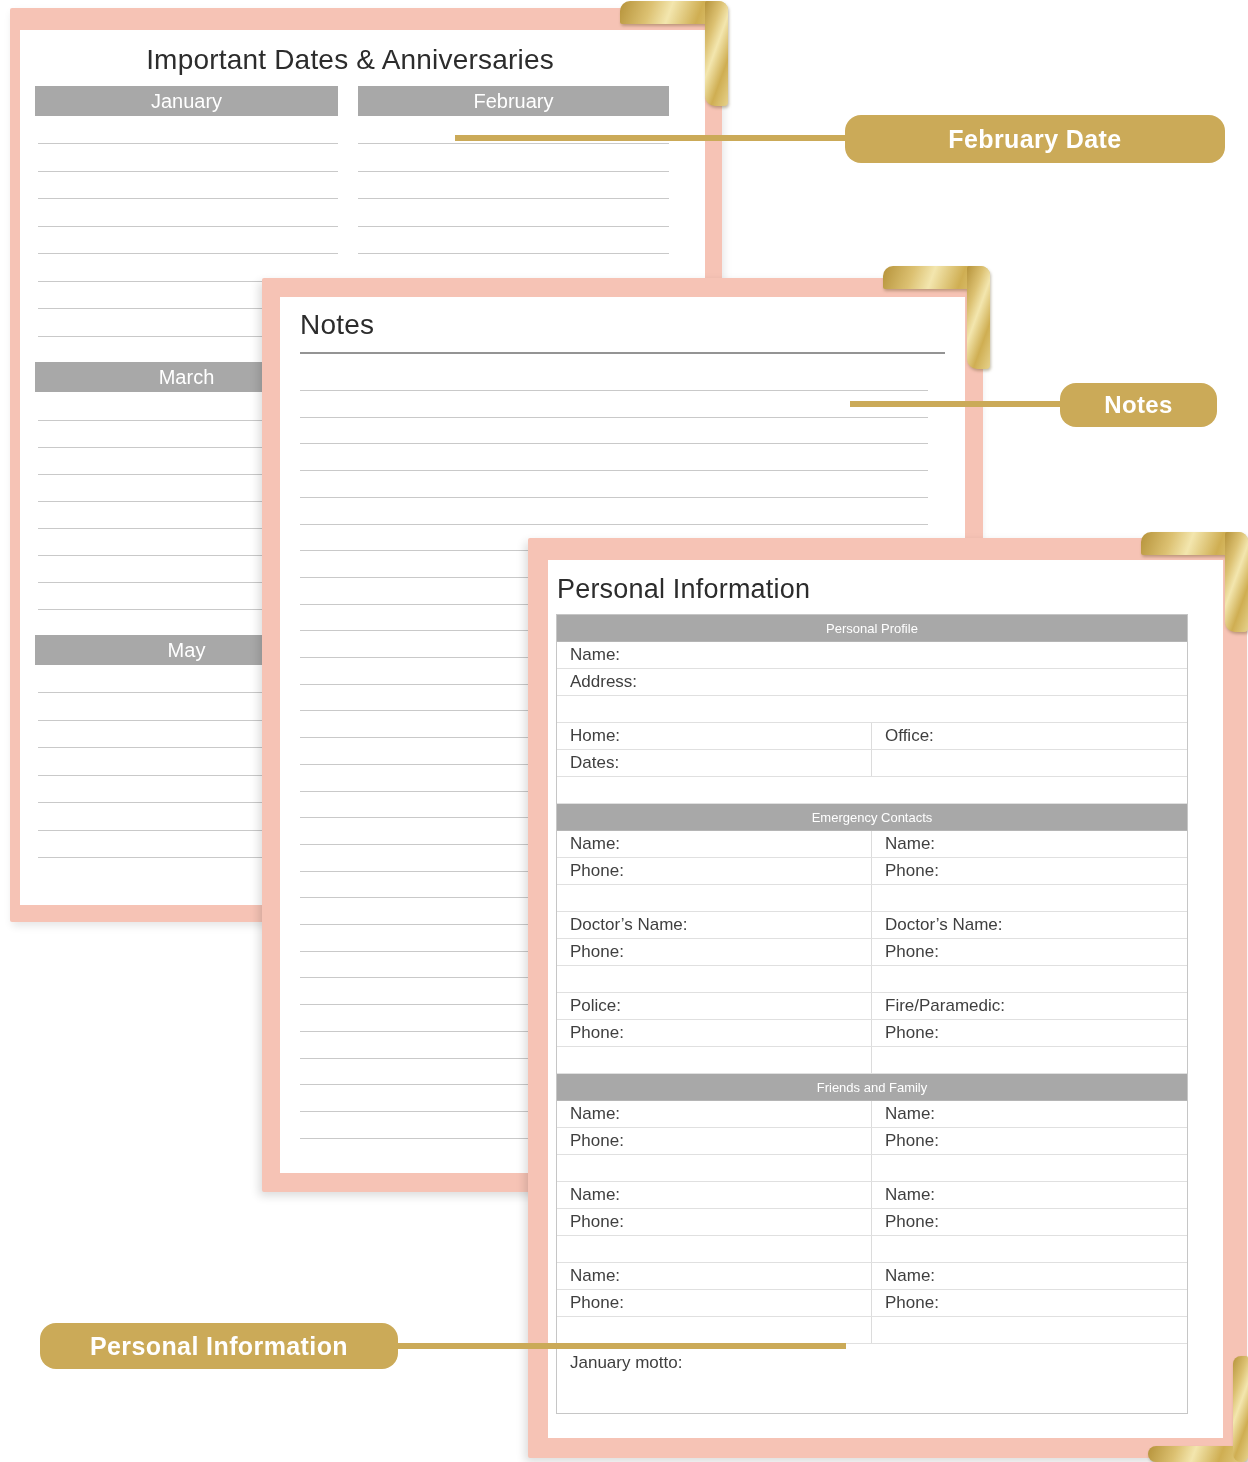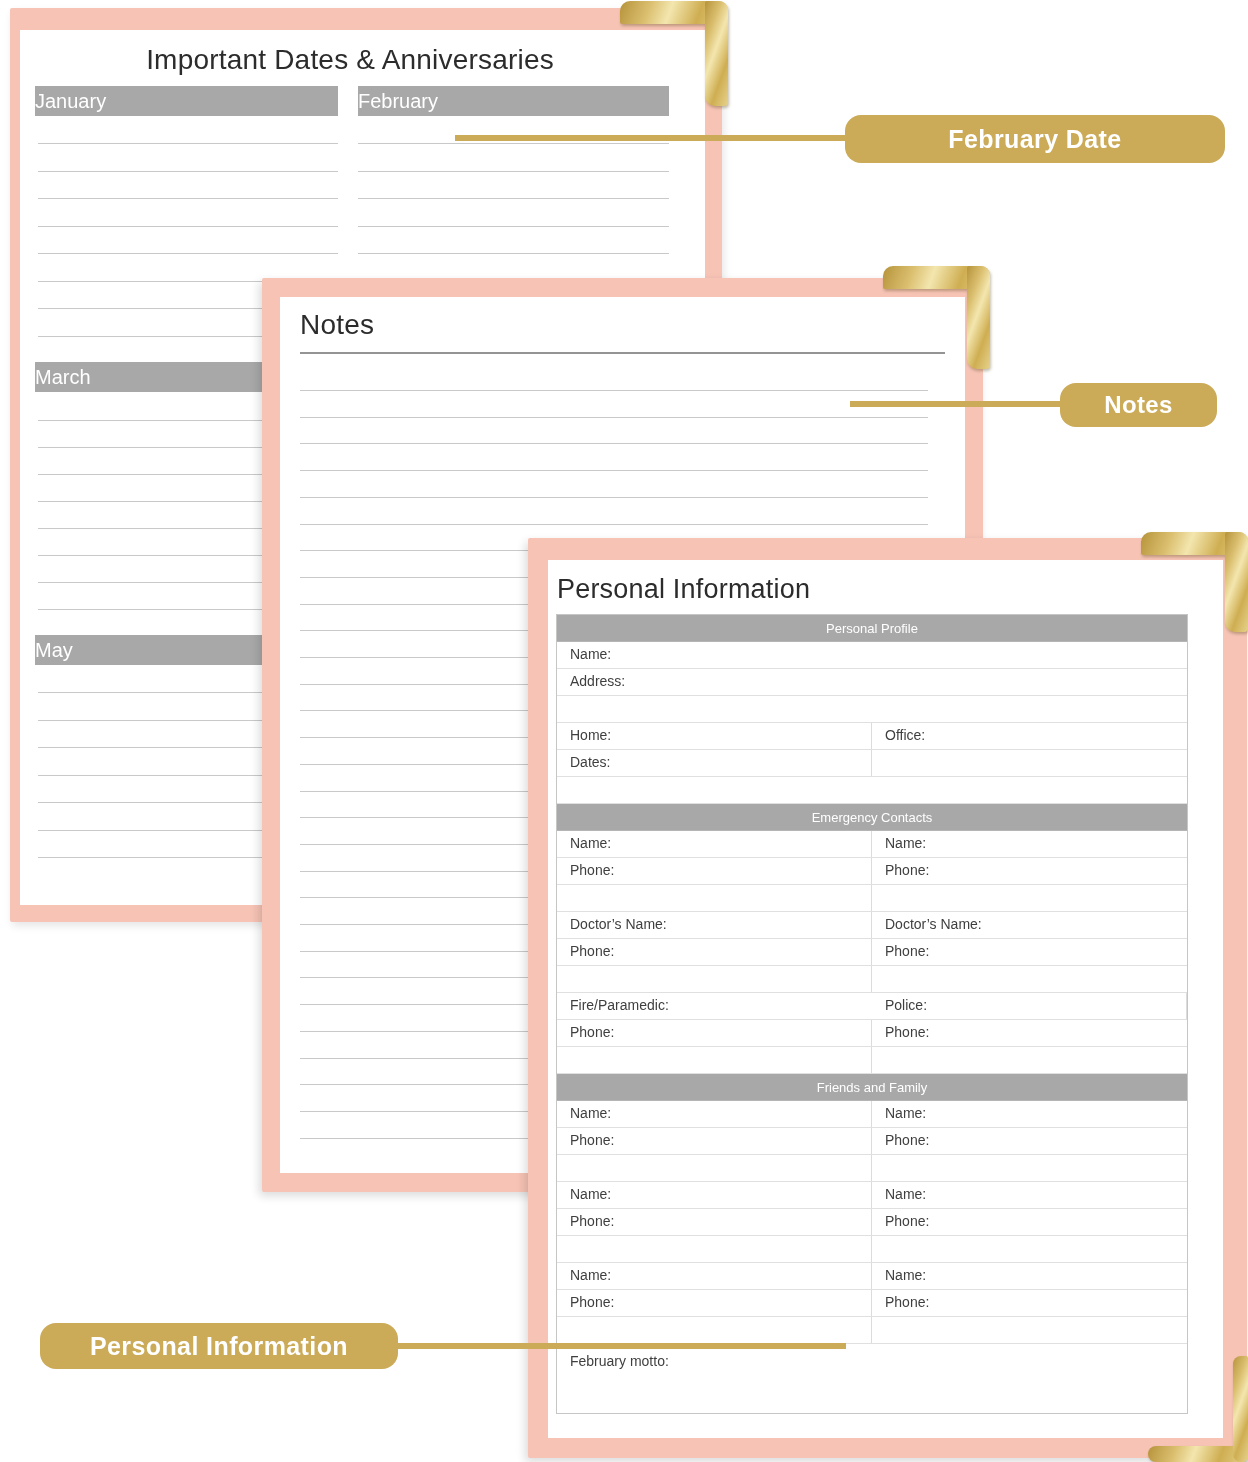--- a/index.html
+++ b/index.html
@@ -22,41 +22,41 @@
   
   .page-title { position:absolute; color:var(--ink,#2c2c2c); letter-spacing:.2px; white-space:nowrap; }
   .title1 { left:0; top:14px; width:660px; text-align:center; font-size:28px; }
   .title2 { left:20px; top:12px; font-size:28px; }
   .title3 { left:9px;  top:14px; font-size:27px; }
   .title-underline { position:absolute; left:20px; top:55px; width:645px; height:2px; background:#949494; }
 
   
   .month-bar {
     position:absolute; height:30px; background:var(--header_gray,#a8a8a8);
-    color:#fff; font-size:20px; line-height:30px;
+    color:#fff; font-size:20px; text-align:center; line-height:30px;
   }
   .bar-jan   { left:15px;  top:56px;  width:303px; }
   .bar-feb   { left:338px; top:56px;  width:311px; }
   .bar-march { left:15px;  top:332px; width:303px; }
   .bar-may   { left:15px;  top:605px; width:303px; }
   .rules { position:absolute; }
   .rules-jan   { left:18px;  top:113px; width:300px; }
   .rules-feb   { left:338px; top:113px; width:311px; }
   .rules-march { left:18px;  top:390px; width:300px; }
   .rules-may   { left:18px;  top:662px; width:300px; }
   .rules-notes { left:20px;  top:93px;  width:628px; }
   .rule { position:absolute; left:0; right:0; height:1px; background:var(--rule_gray,#c9c9c9); }
 
   
   .p-table { position:absolute; left:8px; top:54px; width:632px; border:1px solid #c6c6c6; background:#fff; }
   .t-row { position:relative; height:27px; border-bottom:1px solid #e0e0e0; display:flex; }
   .t-row:last-child { border-bottom:none; }
   .t-header { background:var(--header_gray,#a8a8a8); color:#fff; font-size:13px;
               align-items:center; justify-content:center; border-bottom:1px solid #b5b5b5; }
-  .t-label { font-size:14px; color:var(--label_gray,#3f3f3f); line-height:25px; padding-left:13px; white-space:nowrap; }
+  .t-label { font-size:17px; color:var(--label_gray,#3f3f3f); line-height:25px; padding-left:13px; white-space:nowrap; }
   .t-cell { width:50%; height:100%; }
   .t-cell-l { border-right:1px solid #dcdcdc; }
   .t-motto { height:69px; }
   .t-motto .t-label { line-height:1; padding-top:10px; }
 
   
   .gold-corner { position:absolute; filter:drop-shadow(1px 2px 1.5px rgba(90,70,20,.35)); }
   .gold-corner i { position:absolute; display:block;
     background:linear-gradient(110deg,#b6933a 0%,#dcc172 28%,#f3e6ae 46%,#cfae52 72%,#e6d28c 100%); }
   .gc-tr .gc-h { top:0; right:0; left:0; height:23px; border-radius:10px 9px 2px 2px; }
@@ -220,22 +220,22 @@
           </div>
           <div class="t-row t-split">
             <div class="t-cell t-cell-l"><span class="t-label">Phone:</span></div>
             <div class="t-cell t-cell-r"><span class="t-label">Phone:</span></div>
           </div>
           <div class="t-row t-split-empty">
             <div class="t-cell t-cell-l"></div>
             <div class="t-cell t-cell-r"></div>
           </div>
           <div class="t-row t-split">
+            <div class="t-cell t-cell-l"><span class="t-label">Police:</span></div>
             <div class="t-cell t-cell-r"><span class="t-label">Fire/Paramedic:</span></div>
-            <div class="t-cell t-cell-l"><span class="t-label">Police:</span></div>
           </div>
           <div class="t-row t-split">
             <div class="t-cell t-cell-l"><span class="t-label">Phone:</span></div>
             <div class="t-cell t-cell-r"><span class="t-label">Phone:</span></div>
           </div>
           <div class="t-row t-split-empty">
             <div class="t-cell t-cell-l"></div>
             <div class="t-cell t-cell-r"></div>
           </div>
           <div class="t-row t-header">Friends and Family</div>
@@ -269,21 +269,21 @@
           </div>
           <div class="t-row t-split">
             <div class="t-cell t-cell-l"><span class="t-label">Phone:</span></div>
             <div class="t-cell t-cell-r"><span class="t-label">Phone:</span></div>
           </div>
           <div class="t-row t-split-empty">
             <div class="t-cell t-cell-l"></div>
             <div class="t-cell t-cell-r"></div>
           </div>
           <div class="t-row t-motto">
-            <span class="t-label">February motto:</span>
+            <span class="t-label">January motto:</span>
           </div>
         </div>
     </div>
     <div class="gold-corner gc-tr corner3">
         <i class="gc-h"></i>
         <i class="gc-v"></i>
       </div>
     <div class="gold-corner gc-br corner4">
         <i class="gc-h"></i>
         <i class="gc-v"></i>

